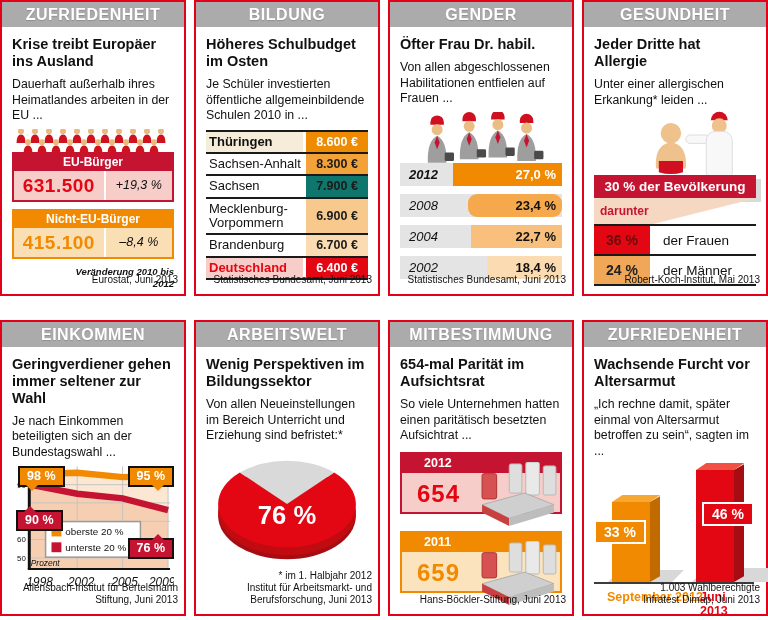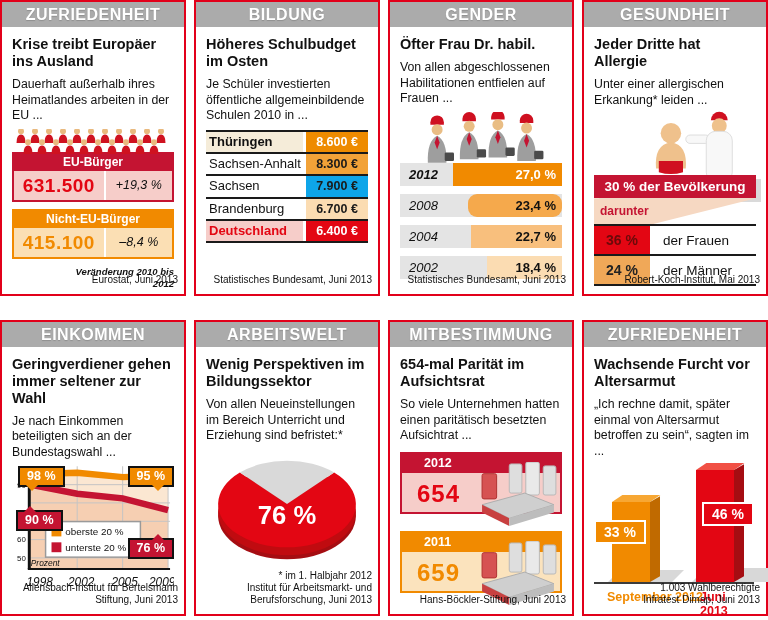--- a/index.html
+++ b/index.html
@@ -40,21 +40,21 @@
   .b-table { border-top: 2px solid #1a1a1a; margin-top: 6px; }
   .b-row { display:flex; border-bottom: 2px solid #1a1a1a; align-items: stretch; }
   .b-row .lb { flex:1; display:flex; align-items:center; font-size: 13px;
      padding: 3px 2px 3px 3px; line-height: 1.1; }
   .b-row .vl { width: 62px; margin-left: 3px; display:flex; align-items:center;
      justify-content:center; font-weight:bold; font-size: 12.5px; }
   .lb0 { background:#f5ecd9; font-weight:bold; }
   .lb5 { background:#f6cdc9; color:#e30613; font-weight:bold; }
   .vc0 { background:#ee8b00; color:#fff; }
   .vc1 { background:#f2a238; color:#1a1a1a; }
-  .vc2 { background:#0ea5e9; color:#1a1a1a; }
+  .vc2 { background:#0f766e; color:#1a1a1a; }
   .vc3 { background:#f8c98d; color:#1a1a1a; }
   .vc4 { background:#fbdcb2; color:#1a1a1a; }
   .vc5 { background:#e30613; color:#fff; }
 
   
   .g-women { display:block; width: 152px; height: 54px; margin: 0 auto -3px; }
   .g-row { position: relative; height: 23px; background:#e4e4e4; margin-bottom: 8px; }
   .g-row .yr { position:absolute; left: 9px; top:0; line-height:23px;
      font-style: italic; font-size: 13px; }
   .g-row.first .yr { font-weight: bold; }
@@ -189,20 +189,24 @@
           <div class="lb lb0">Thüringen</div>
           <div class="vl vc0">8.600 €</div>
         </div>
         <div class="b-row">
           <div class="lb">Sachsen-Anhalt</div>
           <div class="vl vc1">8.300 €</div>
         </div>
         <div class="b-row">
           <div class="lb">Sachsen</div>
           <div class="vl vc2">7.900 €</div>
+        </div>
+        <div class="b-row">
+          <div class="lb">Mecklenburg-Vorpommern</div>
+          <div class="vl vc3">6.900 €</div>
         </div>
         <div class="b-row">
           <div class="lb">Brandenburg</div>
           <div class="vl vc4">6.700 €</div>
         </div>
         <div class="b-row">
           <div class="lb lb5">Deutschland</div>
           <div class="vl vc5">6.400 €</div>
         </div>
       </div>

